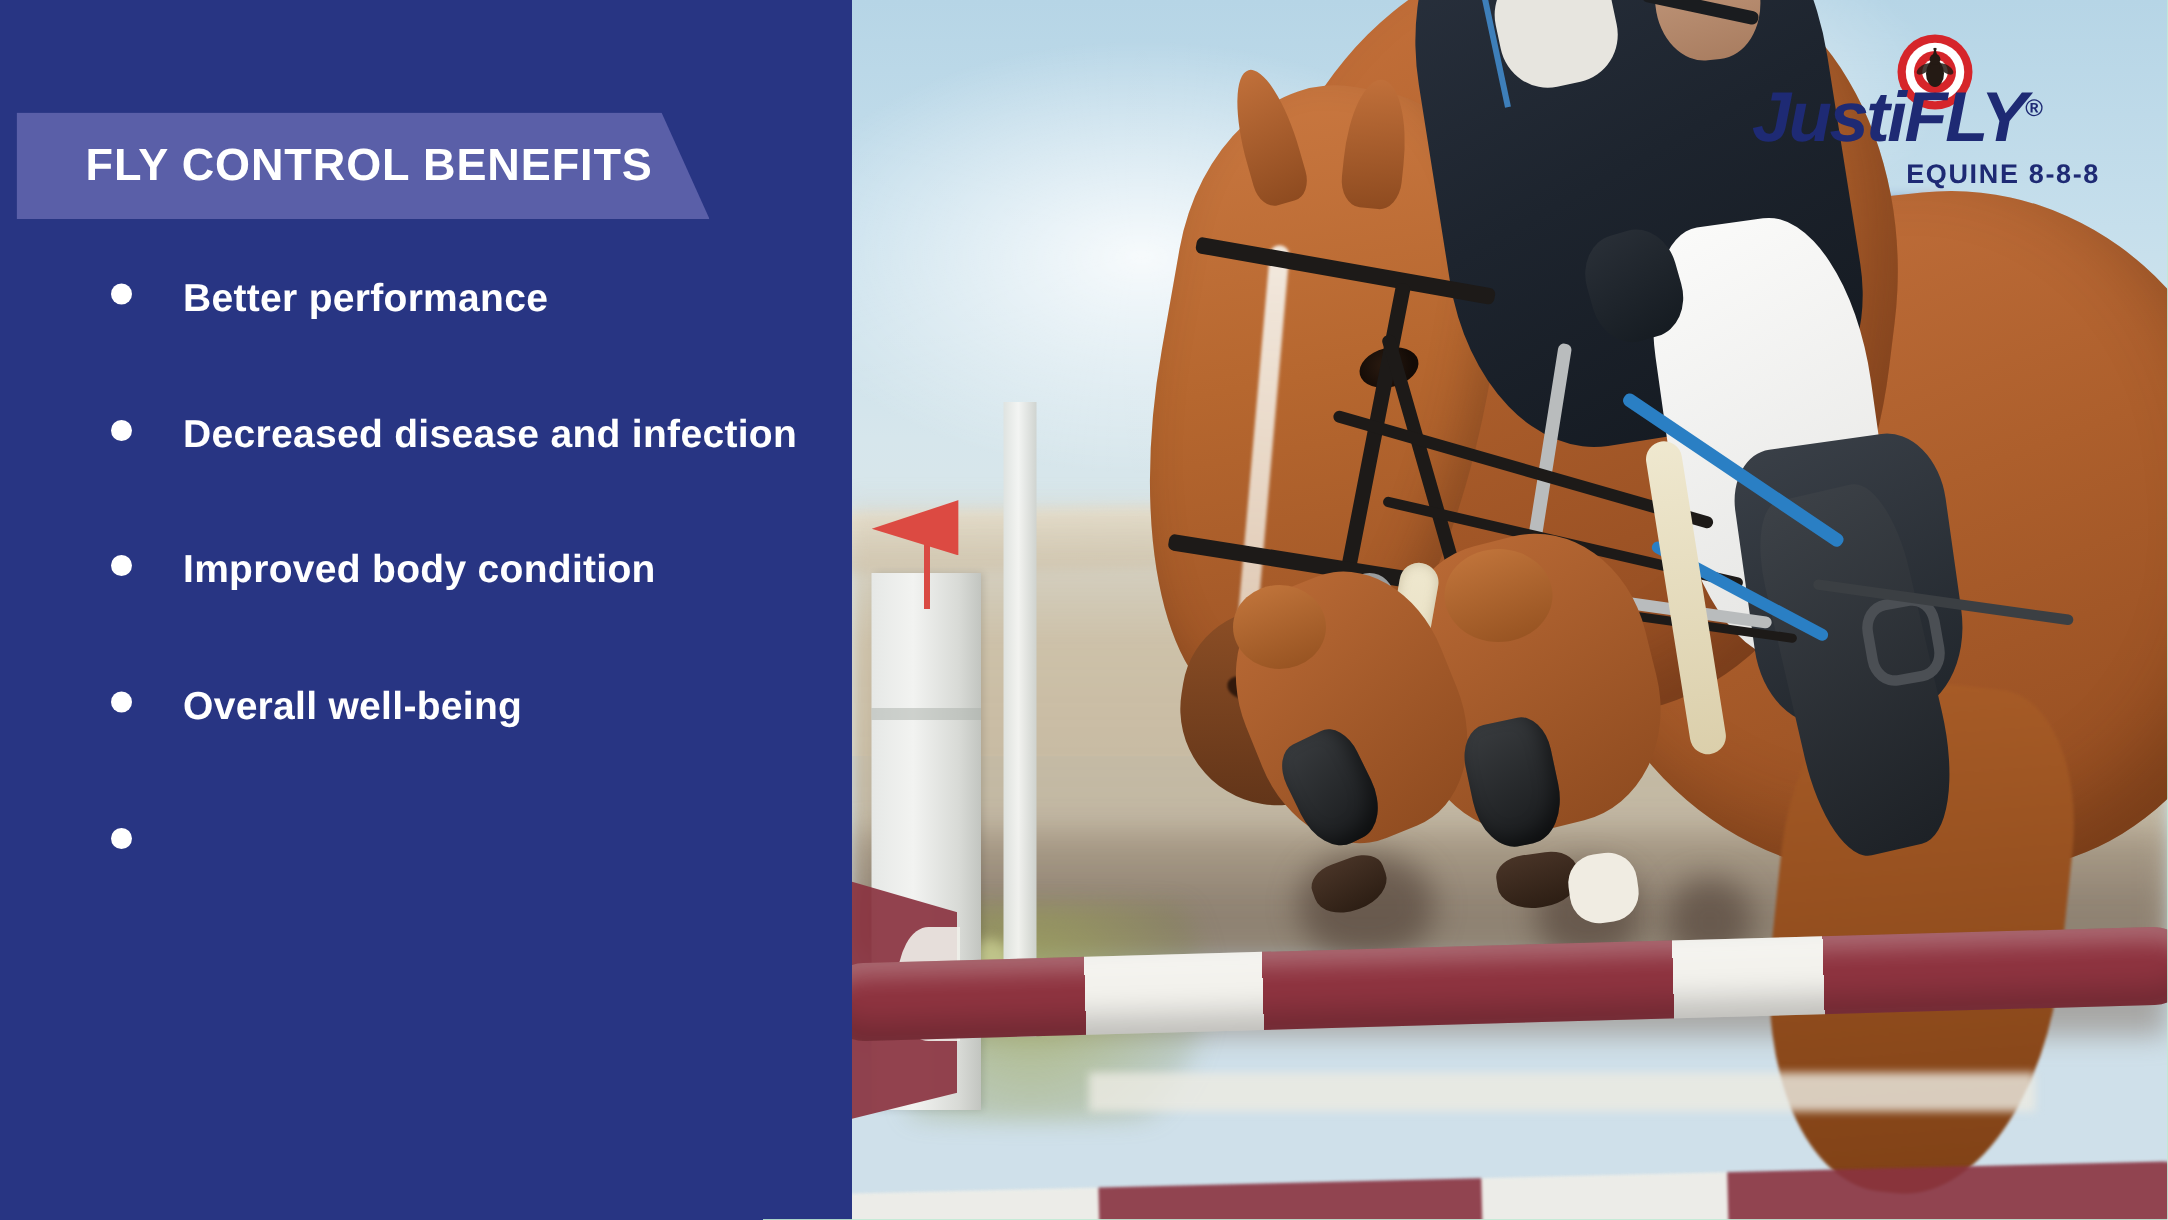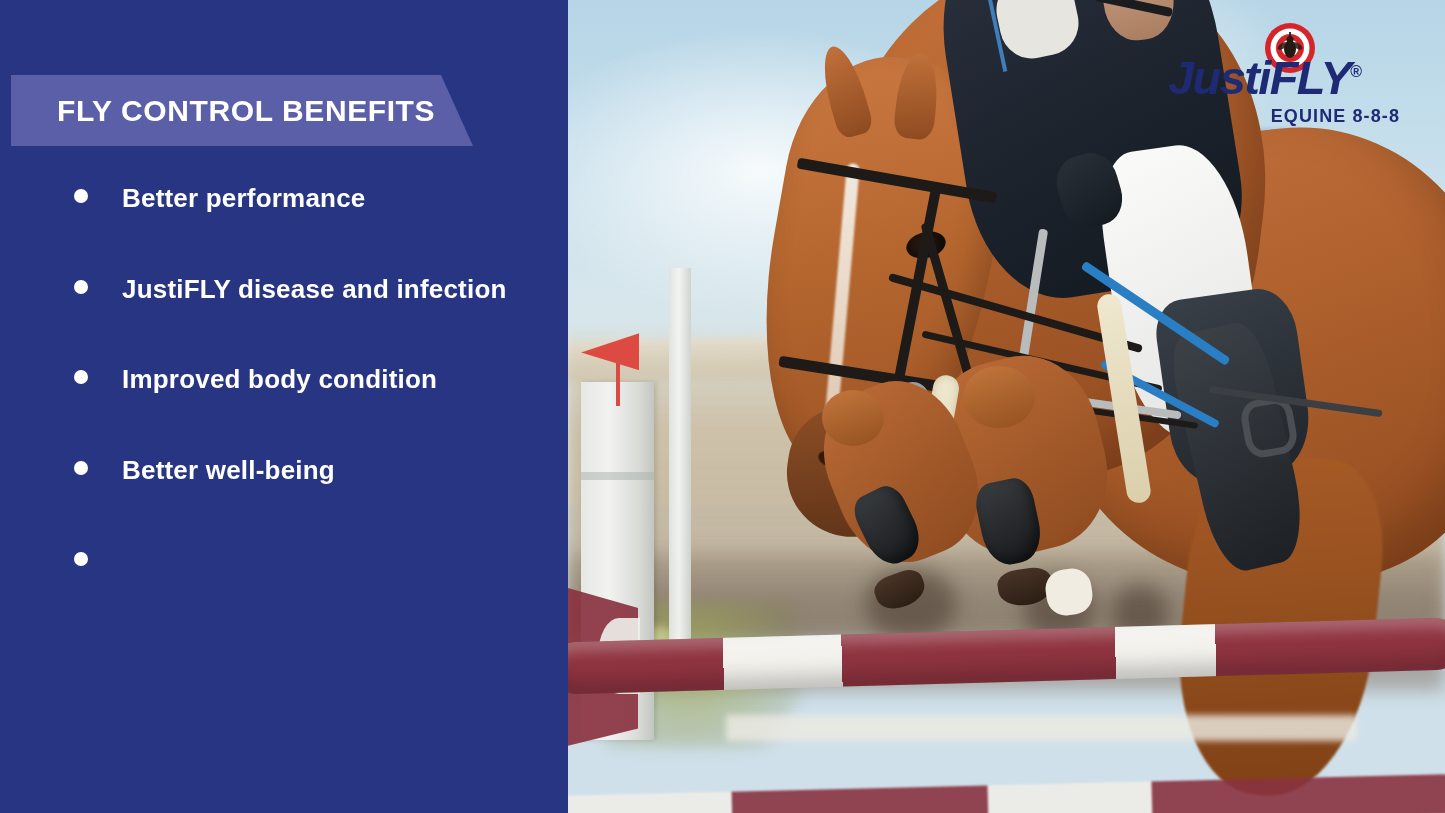--- a/index.html
+++ b/index.html
@@ -649,29 +649,29 @@
       <div class="banner-title">FLY CONTROL BENEFITS</div>
     </div>
 
     <div class="bullet-list">
       <div class="bullet-item">
         <span class="bullet-dot"></span>
         <span class="bullet-text">Better performance</span>
       </div>
       <div class="bullet-item">
         <span class="bullet-dot"></span>
-        <span class="bullet-text">JustiFLY disease and infection</span>
+        <span class="bullet-text">Decreased disease and infection</span>
       </div>
       <div class="bullet-item">
         <span class="bullet-dot"></span>
         <span class="bullet-text">Improved body condition</span>
       </div>
       <div class="bullet-item">
         <span class="bullet-dot"></span>
-        <span class="bullet-text">Better well-being</span>
+        <span class="bullet-text">Overall well-being</span>
       </div>
       <div class="bullet-item">
         <span class="bullet-dot"></span>
       </div>
     </div>
   </div>
 
 </div>
 
 </body></html>

